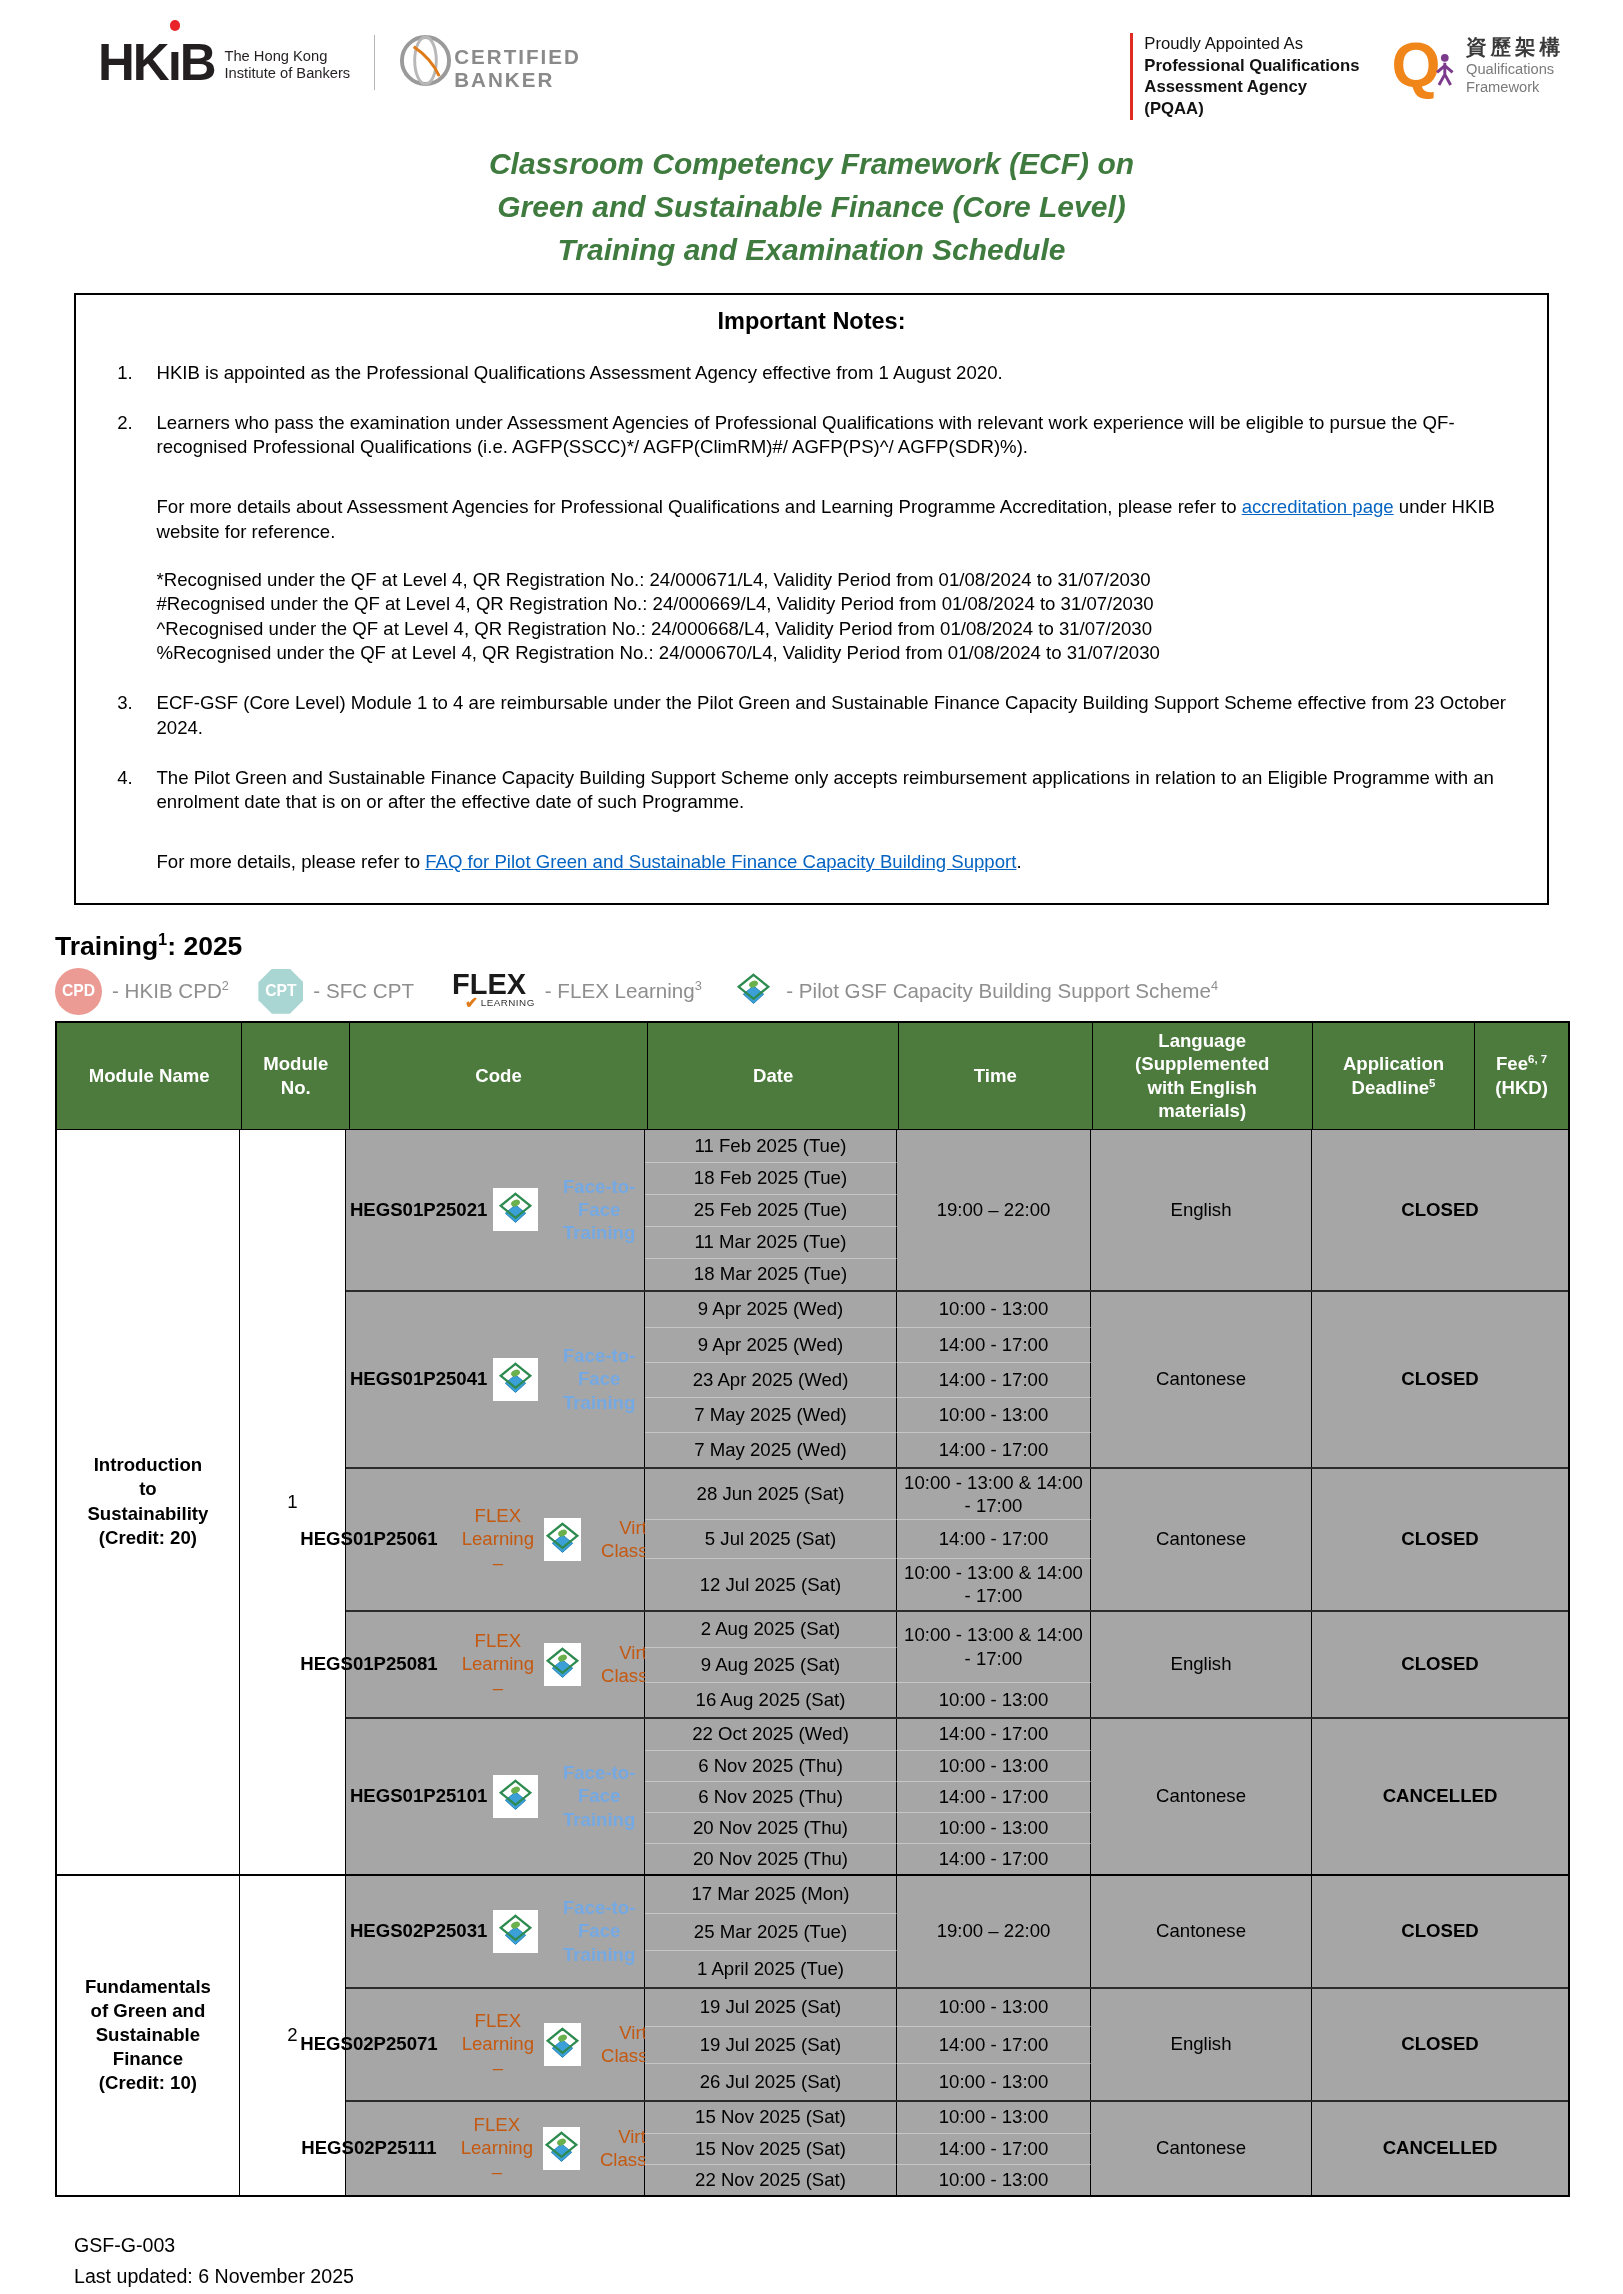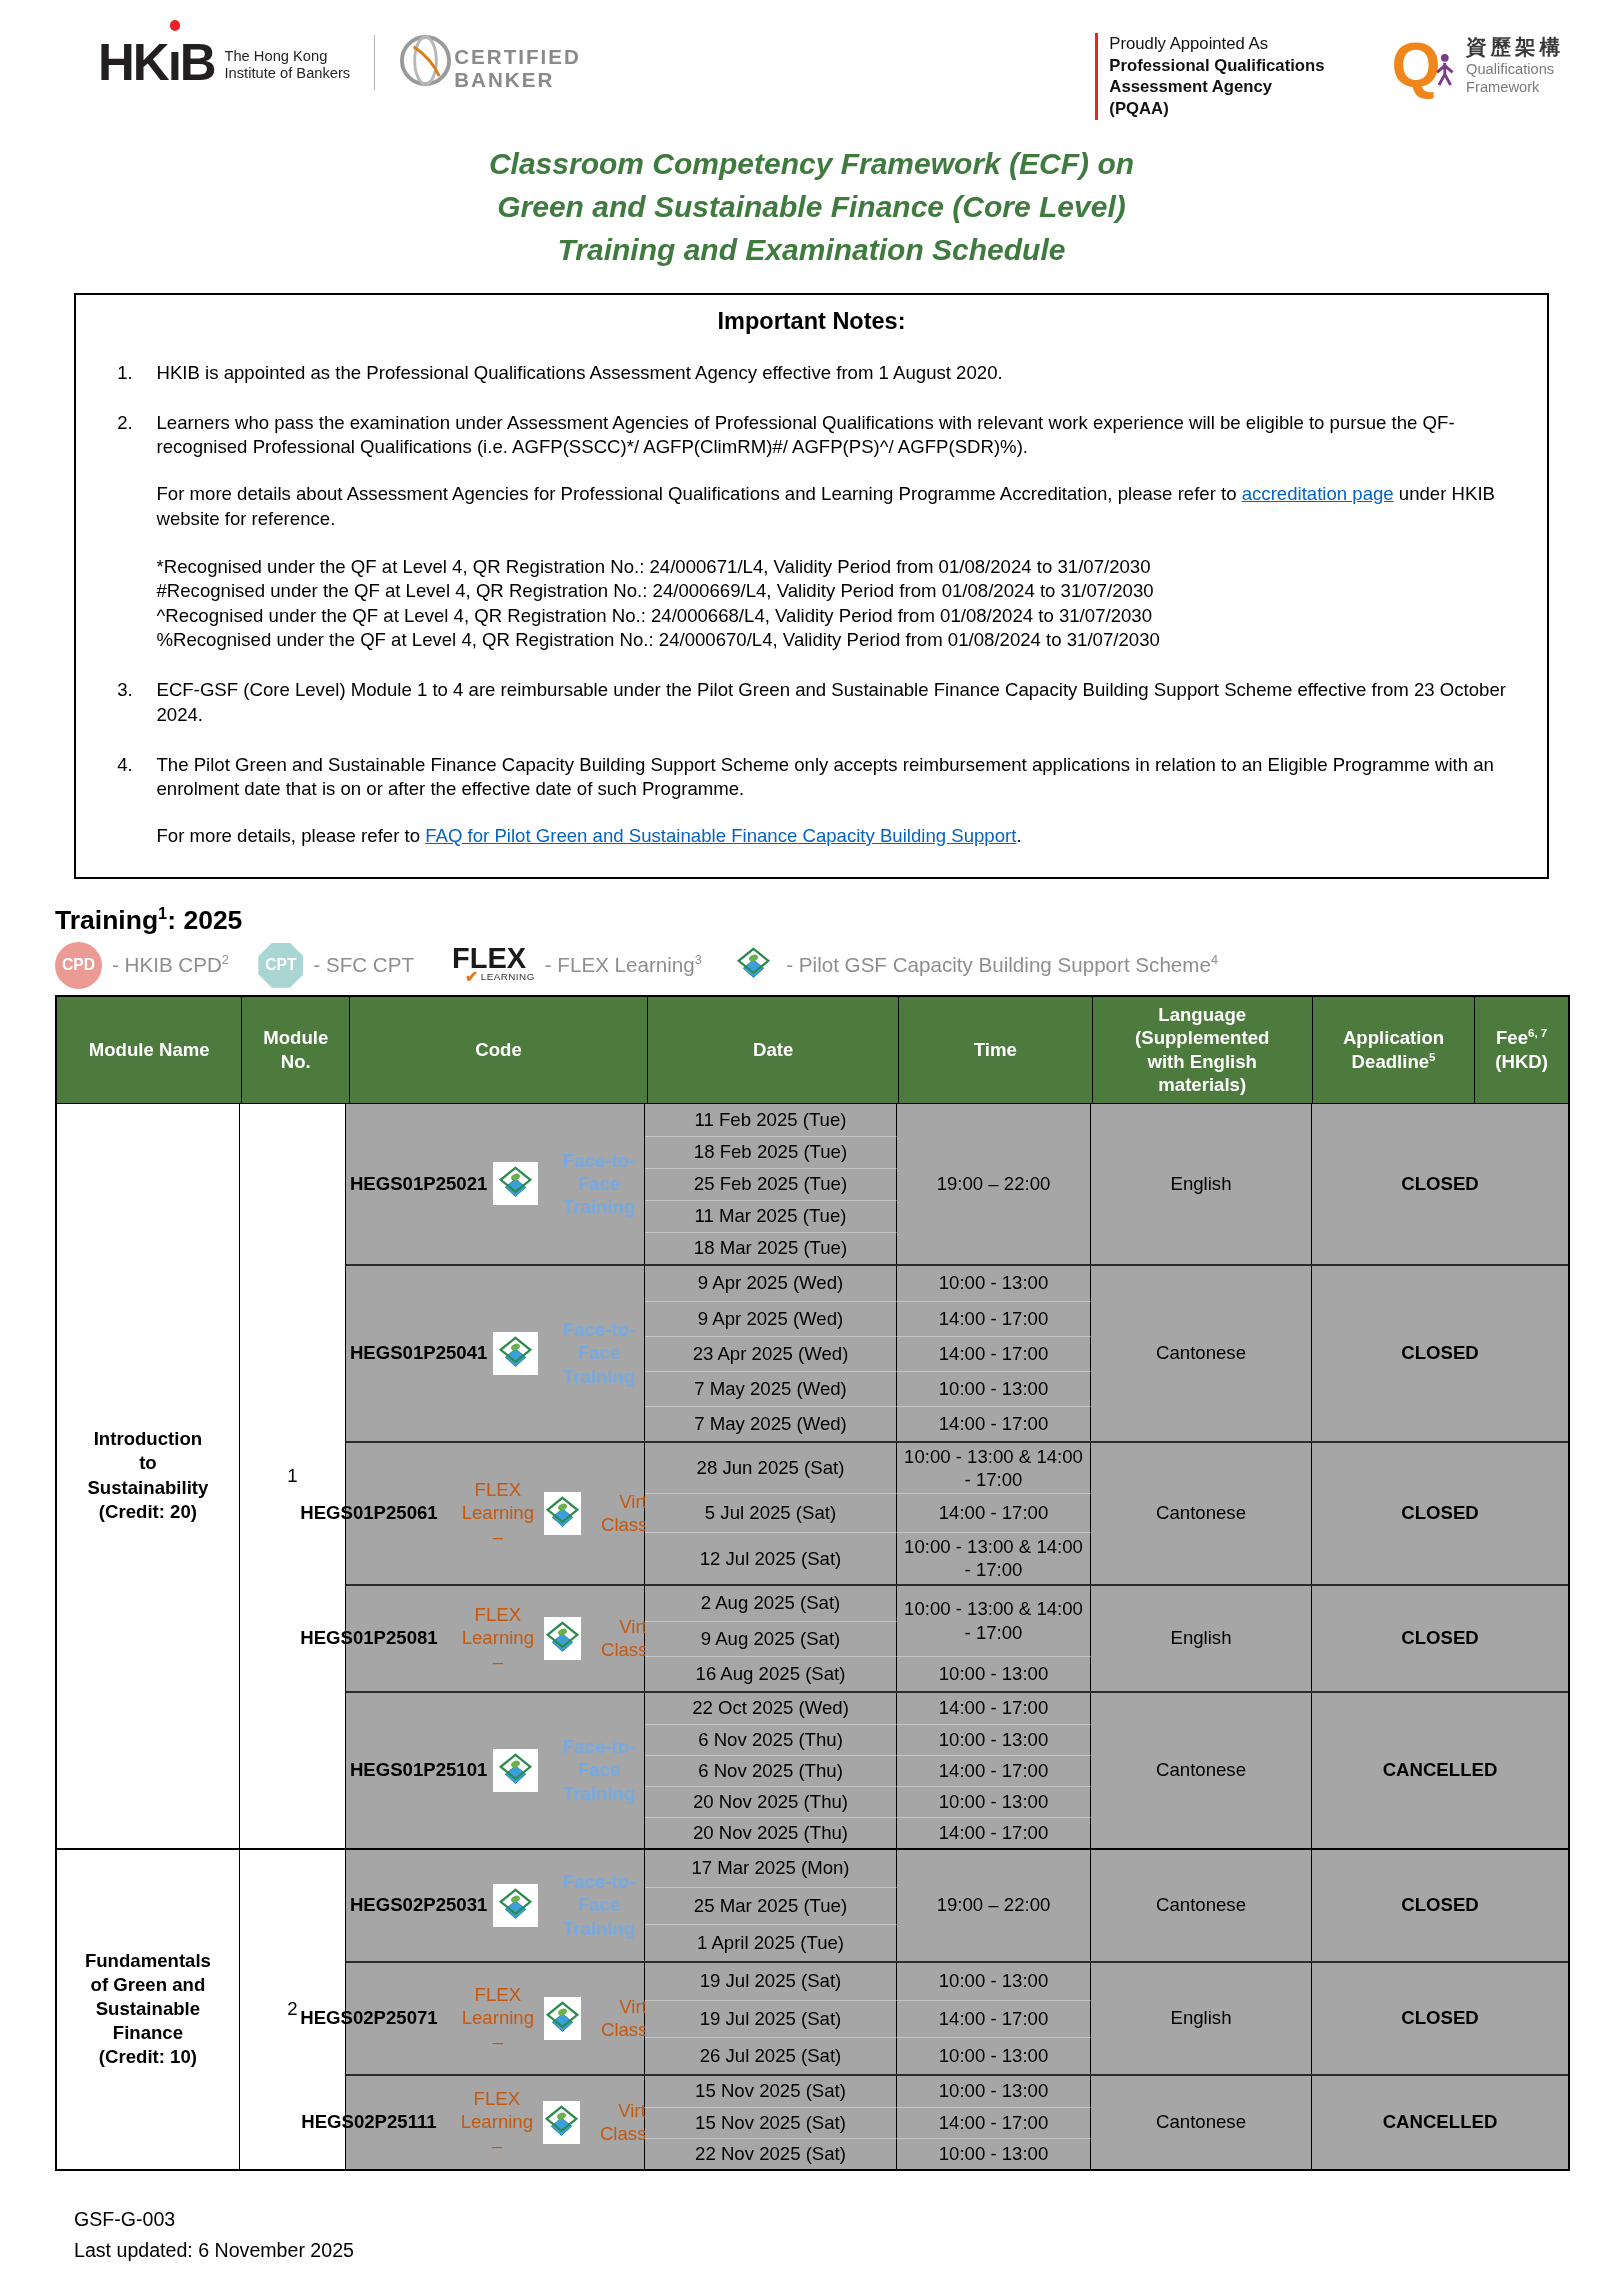--- a/index.html
+++ b/index.html
@@ -13,36 +13,36 @@
   .hkib-logo{display:flex;align-items:flex-end;gap:9.8px;}
   .hkib-word{font-weight:bold;font-size:51px;letter-spacing:-2px;color:#231f20;line-height:0.85;}
   .i-red{position:relative;font-style:normal;}
   .i-red .red-dot{position:absolute;left:2px;top:-13.7px;width:10.8px;height:10.8px;border-radius:50%;background:#e8232a;}
   .hkib-sub{font-size:14.7px;color:#231f20;line-height:1.15;padding-bottom:2px;}
   .logo-divider{width:1px;height:55px;background:#b5b5b5;margin:0 5.9px;}
   .cb-logo{display:flex;align-items:flex-end;gap:1px;}
   .cb-text{font-size:20.6px;letter-spacing:2px;color:#8a8a8a;line-height:1.15;font-weight:bold;}
   .pqaa{border-left:3.9px solid #e02b20;padding-left:11.8px;font-size:16.7px;line-height:1.3;color:#111;}
   .pqaa .b{font-weight:bold;}
-  .logo-right{display:flex;align-items:flex-start;gap:67px;}
+  .logo-right{display:flex;align-items:flex-start;gap:32px;}
   .qf-logo{display:flex;align-items:center;gap:11.8px;}
   .qf-q{font-size:63px;font-weight:bold;color:#f08519;line-height:0.9;position:relative;}
   .qf-text-cjk{font-size:20.6px;font-weight:bold;color:#3a3a3a;letter-spacing:2.9px;}
   .qf-text-en{font-size:14.7px;color:#7a7a7a;line-height:1.2;}
 
   
   .doc-title{margin-top:23.5px;text-align:center;color:#3f7b3f;font-size:30px;font-weight:bold;font-style:italic;line-height:1.42;}
 
   
   .notes-box{margin:21.6px 74px 0 74px;border:2px solid #000;padding:13.7px 25.5px 29px 25.5px;}
   .notes-title{text-align:center;font-size:23.5px;font-weight:bold;}
   .note-item{display:flex;margin-top:25.5px;font-size:18.6px;line-height:1.32;}
   .note-num{width:55px;flex:0 0 55px;padding-left:15.7px;}
   .note-body{flex:1;padding-right:3.9px;}
-  .note-para{margin-top:22px;}
+  .note-para{margin-top:35px;}
   .note-para.first{margin-top:0;}
   .qr-lines{margin-top:23.5px;}
   .link{color:#0563c1;text-decoration:underline;cursor:pointer;}
 
   
   .training-heading{margin:25.5px 0 0 55px;font-size:26.5px;font-weight:bold;color:#000;}
   .legend{display:flex;align-items:center;margin:5.9px 0 5.9px 55px;color:#8e8e8e;font-size:20.6px;gap:7.8px;}
   .legend-item{display:flex;align-items:center;gap:10px;margin-right:21.6px;}
   .cpd-badge{width:47px;height:47px;border-radius:50%;background:#ec9b94;color:#fff;font-weight:bold;font-size:15.7px;display:flex;align-items:center;justify-content:center;}
   .cpt-badge{width:45px;height:45px;background:#a9d6d2;color:#fff;font-weight:bold;font-size:15.7px;display:flex;align-items:center;justify-content:center;clip-path:polygon(30% 0,70% 0,100% 30%,100% 70%,70% 100%,30% 100%,0 70%,0 30%);}

